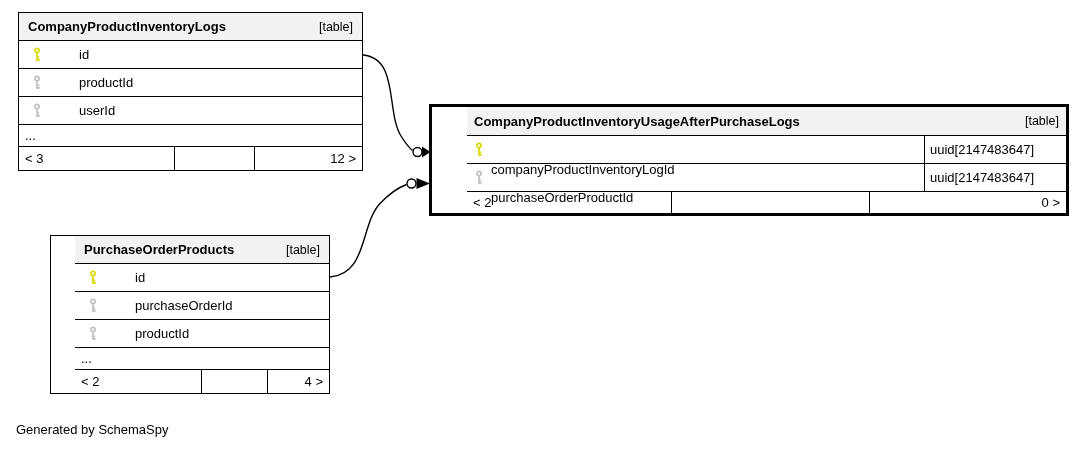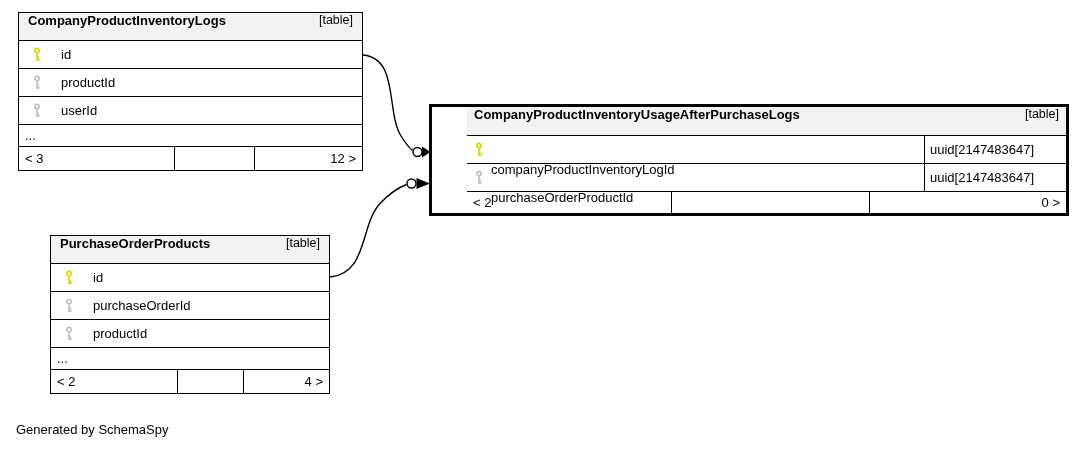--- a/index.html
+++ b/index.html
@@ -4,35 +4,35 @@
 <style>
   html,body{margin:0;padding:0;background:#ffffff;}
   #canvas{
     position:relative;width:1084px;height:453px;background:#ffffff;
     font-family:"Liberation Sans","DejaVu Sans",sans-serif;color:#000;overflow:hidden;
   }
   .db-table{position:absolute;background:#fff;border:1px solid #000;box-sizing:border-box;z-index:2;}
   .db-table.emphasized{border-width:3px;padding-left:35px;}
   .t1{left:18px;top:12px;width:345px;}
   .t2{left:429px;top:104px;width:640px;}
-  .t3{left:50px;top:235px;width:280px;}
+  .t3{left:50px;top:235px;width:280px;padding-left:24px;}
 
   .tbl-header{
-    display:flex;justify-content:space-between;align-items:flex-start;
+    display:flex;justify-content:space-between;align-items:center;
     background:#f2f2f2;border-bottom:1px solid #000;height:28px;padding:0 9px;box-sizing:border-box;
   }
   .emphasized .tbl-header{height:29px;padding:0 7px;}
   .tbl-name{font-weight:bold;font-size:13px;white-space:nowrap;}
   .tbl-badge{font-size:12.5px;white-space:nowrap;}
 
   .col-row{display:flex;align-items:center;height:28px;border-bottom:1px solid #000;
     padding-left:14px;font-size:13px;box-sizing:border-box;background:#fff;}
   .emphasized .col-row{padding-left:8px;}
   .key-icon{flex:0 0 8px;display:flex;align-items:center;}
-  .col-name{margin-left:20px;white-space:nowrap;}
+  .col-name{margin-left:38px;white-space:nowrap;}
   .emphasized .col-name{margin-left:8px;margin-top:40px;}
   .col-type{margin-left:auto;width:142px;box-sizing:border-box;border-left:1px solid #000;
     align-self:stretch;display:flex;align-items:center;padding:0 5px;font-size:13px;white-space:nowrap;}
 
   .ellipsis-row{height:22px;border-bottom:1px solid #000;font-size:13px;
     padding-left:6px;display:flex;align-items:center;box-sizing:border-box;}
 
   .tbl-footer{display:flex;height:23px;font-size:13px;}
   .emphasized .tbl-footer{height:21px;}
   .f-cell{display:flex;align-items:center;box-sizing:border-box;height:100%;}

